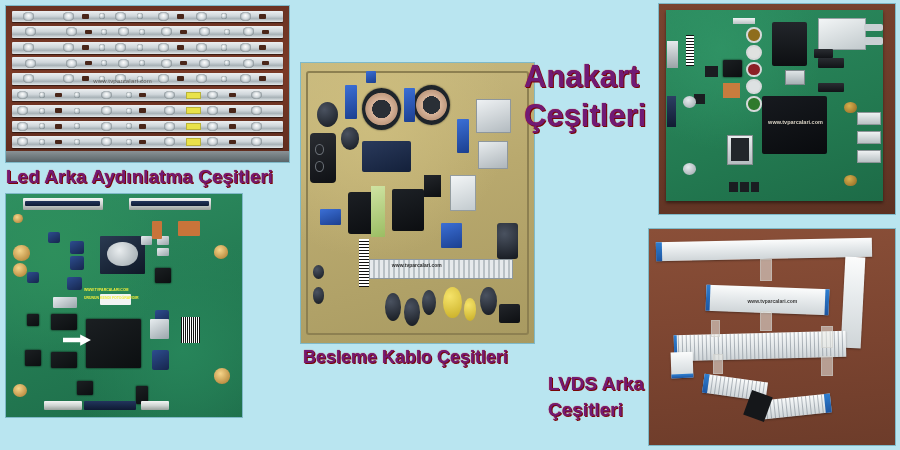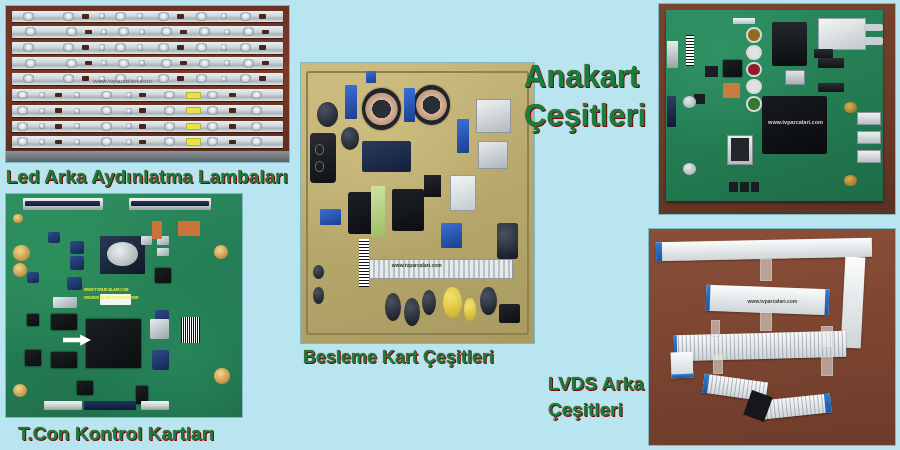--- a/index.html
+++ b/index.html
@@ -19,21 +19,21 @@
   .photo {
     position: absolute;
     overflow: hidden;
     border: 1px solid #7fb9c8;
   }
   .photo .inner { position: absolute; inset: 0; }
 
   
   .caption {
     position: absolute;
-    color: #15803d;
+    color: #701a75;
     font-weight: bold;
     font-family: "Liberation Sans", sans-serif;
     letter-spacing: 0px;
     line-height: 1.02;
     text-shadow: 1px 1px 0 #7a0505, 0 0 1px #c00;
     white-space: pre-line;
   }
 
   
   .led-bg {
@@ -336,21 +336,21 @@
           <span class="lens" style="left:56%"></span>
         <span class="tag" style="left:64%"></span>
           <span class="lens" style="left:72%"></span>
         <span class="sq" style="left:80%"></span>
           <span class="lens" style="left:88%"></span>
       </div>
       <div class="led-bottom-edge"></div>
     </div>
   </div>
 
-  <div class="caption" style="left:6px; top:167px; font-size:19px;">Led Arka Aydınlatma Lambaları</div>
+  <div class="caption" style="left:6px; top:167px; font-size:19px;">Led Arka Aydınlatma Çeşitleri</div>
 
   <div class="photo tcon-bg" style="left:5px; top:193px; width:238px; height:225px;">
     <div class="inner">
 
       <div class="cmp conn" style="left:7%;  top:2%;  width:34%; height:5%;"></div>
       <div class="cmp conn2" style="left:8%; top:3.2%; width:32%; height:2%;"></div>
       <div class="cmp conn" style="left:52%; top:2%;  width:35%; height:5%;"></div>
       <div class="cmp conn2" style="left:53%;top:3.2%; width:33%; height:2%;"></div>
 
       <div class="cmp icb" style="left:40%; top:19%; width:19%; height:17%;"></div>
@@ -399,21 +399,20 @@
         <span>WWW.TVPARCALARI.COM</span><br>
         <span>ÜRÜNÜN KENDİ FOTOĞRAFIDIR</span>
       </div>
 
       <div class="cmp conn" style="left:16%; top:93%; width:16%; height:4%;"></div>
       <div class="cmp conn2" style="left:33%; top:93%; width:22%; height:4%;"></div>
       <div class="cmp conn" style="left:57%; top:93%; width:12%; height:4%;"></div>
     </div>
   </div>
 
-  <div class="caption" style="left:18px; top:424px; font-size:19px;">T.Con Kontrol Kartları</div>
 
   <div class="photo psu-bg" style="left:300px; top:62px; width:235px; height:282px;">
     <div class="inner">
       <div class="psu-frame"></div>
 
       <div style="position:absolute; left:4%; top:25%; width:11%; height:18%; background:linear-gradient(160deg,#2a2d32,#0f1115); border-radius:4px;"></div>
       <div style="position:absolute; left:6%; top:29%; width:4%; height:4%; border:1px solid #6d737a; border-radius:50%;"></div>
       <div style="position:absolute; left:6%; top:35%; width:4%; height:4%; border:1px solid #6d737a; border-radius:50%;"></div>
 
       <div class="tor" style="left:26%; top:9%; width:17%; height:15%;"></div>
@@ -451,21 +450,21 @@
       <div class="blackcap" style="left:52%; top:81%; width:6%; height:9%;"></div>
       <div class="yelcap" style="left:61%; top:80%; width:8%; height:11%;"></div>
       <div class="yelcap" style="left:70%; top:84%; width:5%; height:8%;"></div>
       <div class="blackcap" style="left:77%; top:80%; width:7%; height:10%;"></div>
       <div class="blackcap" style="left:5%;  top:72%; width:5%; height:5%;"></div>
       <div class="blackcap" style="left:5%;  top:80%; width:5%; height:6%;"></div>
       <div style="position:absolute; left:85%; top:86%; width:9%; height:7%; background:linear-gradient(160deg,#23262b,#0d0f12); border-radius:2px;"></div>
     </div>
   </div>
 
-  <div class="caption" style="left:303px; top:348px; font-size:18px;">Besleme Kart Çeşitleri</div>
+  <div class="caption" style="left:303px; top:348px; font-size:18px;">Besleme Kablo Çeşitleri</div>
 
   <div class="photo mb-wood" style="left:658px; top:3px; width:238px; height:212px;">
     <div class="inner">
       <div class="mb-pcb" style="left:3%; top:3%; width:92%; height:91%;">
 
         <div style="position:absolute; left:9%; top:13%; width:4%; height:16%; background:repeating-linear-gradient(0deg,#111 0 1px,#fff 1px 3px);"></div>
 
         <div style="position:absolute; left:0.5%; top:16%; width:5%; height:14%; background:linear-gradient(180deg,#e6eaec,#9ba3a7);"></div>
         <div style="position:absolute; left:0.5%; top:45%; width:4%; height:16%; background:linear-gradient(180deg,#2c3f63,#111c33);"></div>
 

